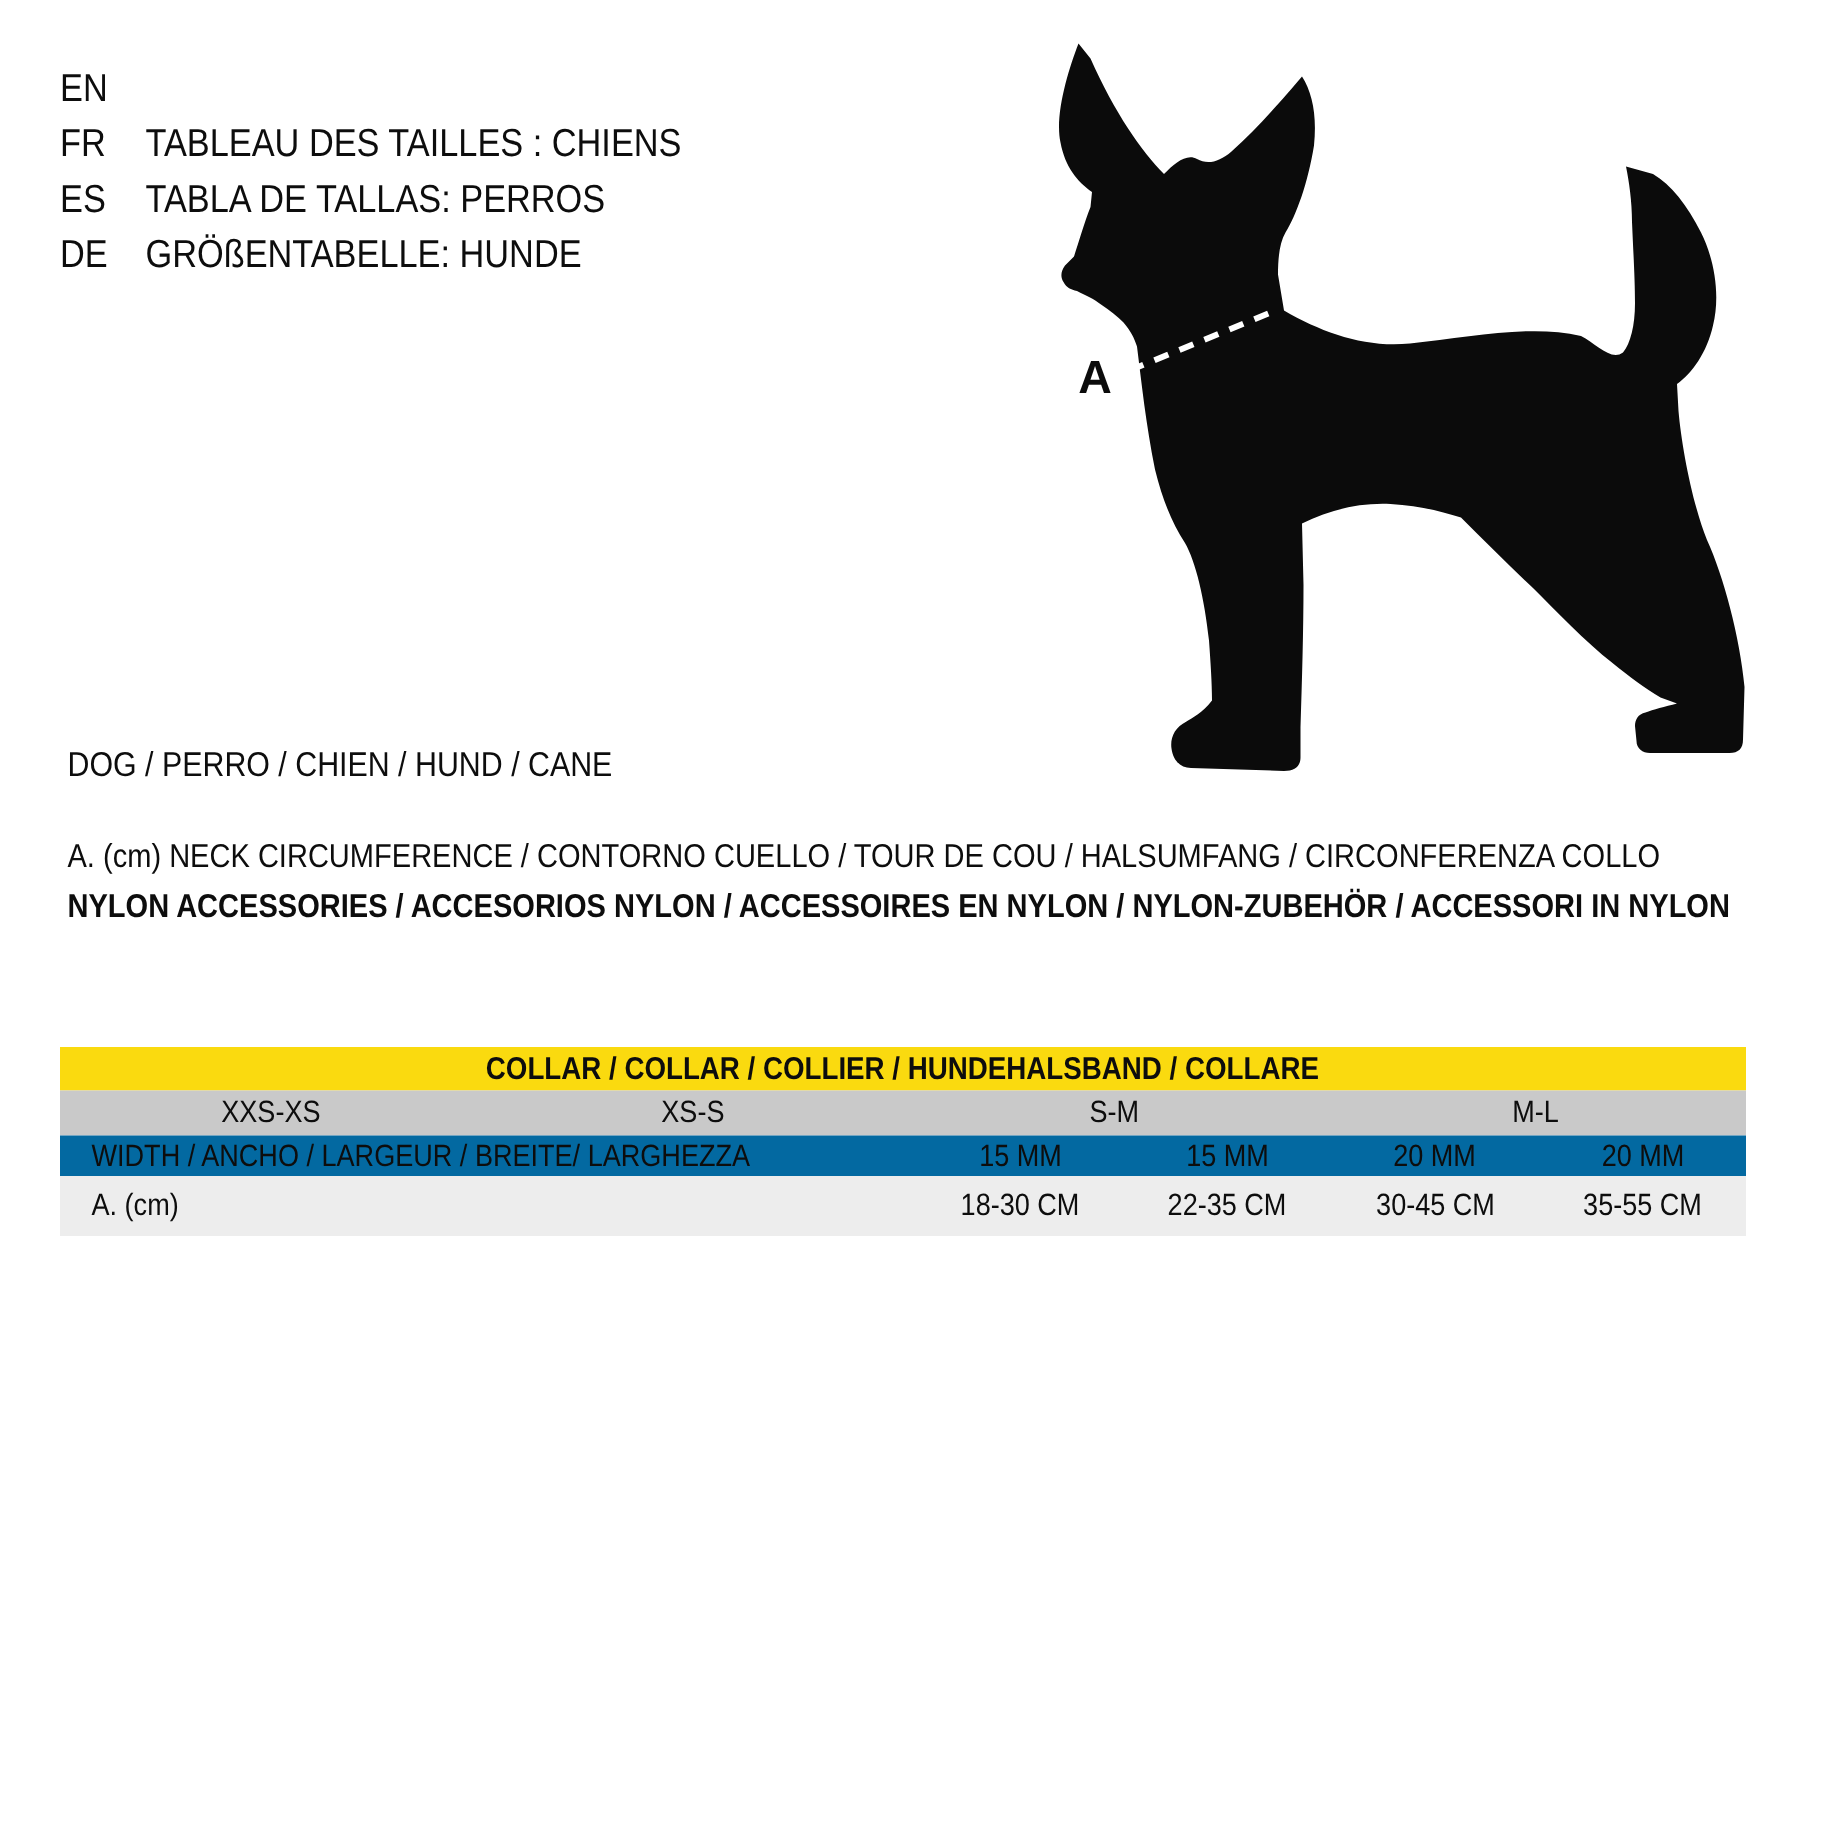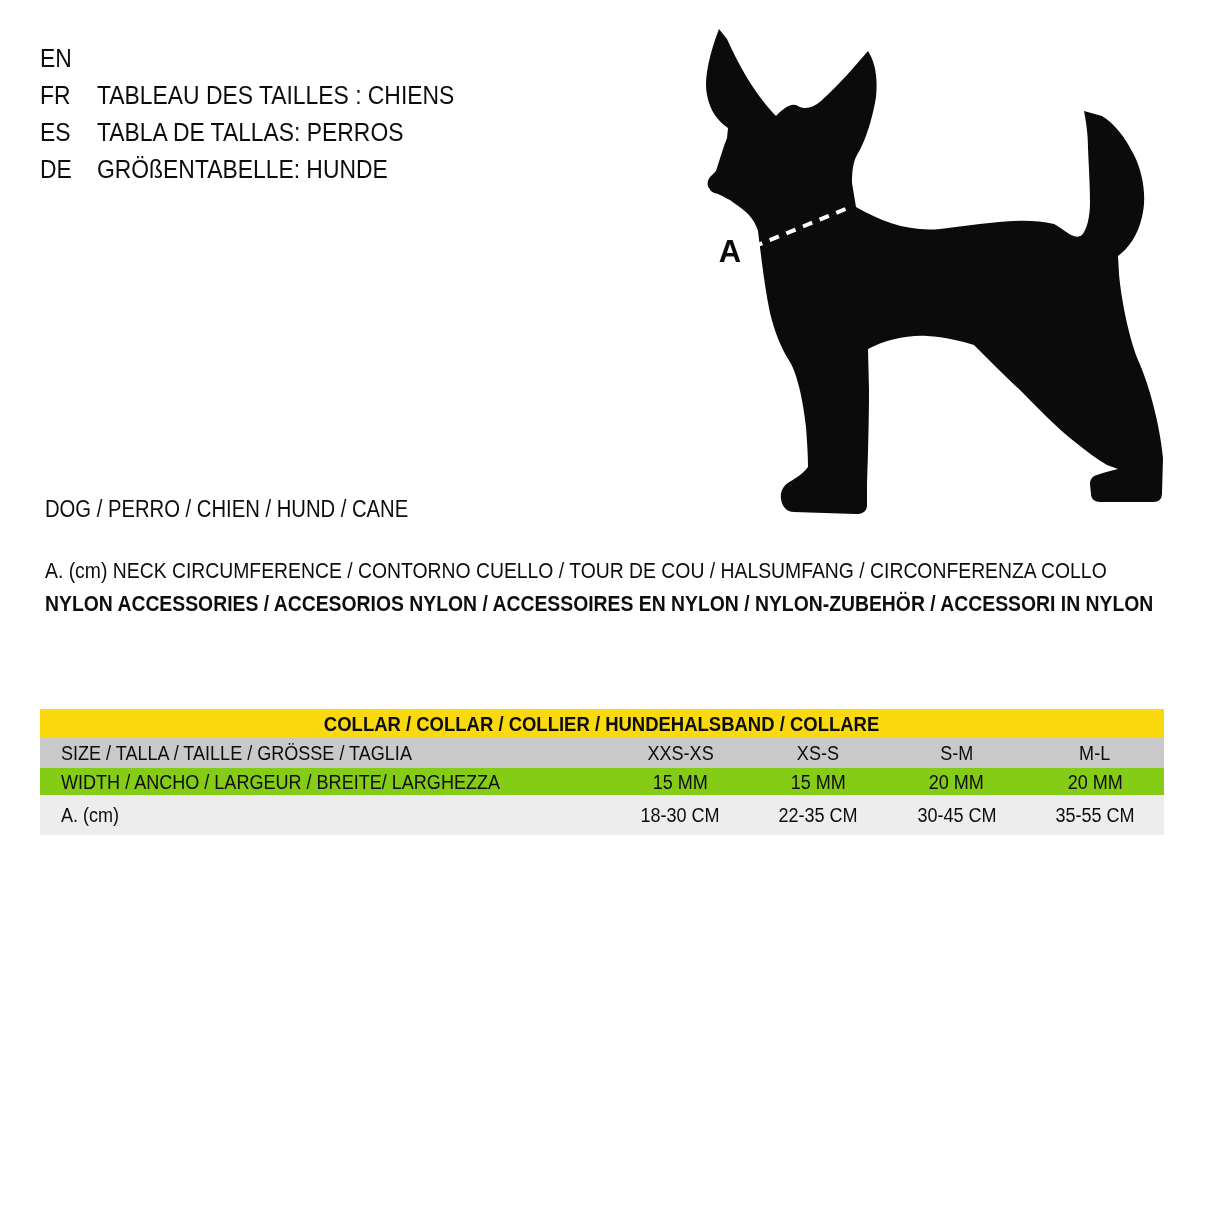--- a/index.html
+++ b/index.html
@@ -20,29 +20,29 @@
 
   
   .dog-figure { position:absolute; left:690px; top:15px; width:490px; height:505px; }
 
   
   .dog-caption   { position:absolute; left:45px; top:496px;  font-size:23px; }
   .measure-note  { position:absolute; left:45px; top:558px;  font-size:22px; }
   .material-note { position:absolute; left:45px; top:591px;  font-size:22px; font-weight:bold; }
 
   
-  .size-table { position:absolute; left:40px; top:698px; width:1124px;margin-top:11px; }
+  .size-table { position:absolute; left:40px; top:698px; width:1124px; }
   .t-header {
     height:29px; background:var(--accent_yellow,#fada0f);
     display:flex; align-items:center; justify-content:center;
     font-weight:bold; font-size:21px;
   }
   .t-row  { display:flex; align-items:stretch; font-size:20.5px; }
   .row-0  { background:var(--row_gray,#c9c9c9); height:30px; }
-  .row-1  { background:#84cc16; height:27px; }
+  .row-1  { background:#0369a1; height:27px; }
   .row-2  { background:var(--row_light_gray,#ededed); height:40px; }
   .t-label { width:550px; flex:0 0 550px; padding-left:21px; display:flex; align-items:center; }
   .t-cell  { width:143.5px; flex:1 1 143.5px; display:flex; align-items:center; justify-content:center; }
 </style>
 </head>
 <body>
 
 <div class="lang-list">
   <div class="lang-row">
     <span class="lang-code"><span class="cond">EN</span></span>
@@ -134,23 +134,20 @@
 <div class="material-note">
   <span class="cond">NYLON ACCESSORIES / ACCESORIOS NYLON / ACCESSOIRES EN NYLON / NYLON-ZUBEHÖR / ACCESSORI IN NYLON</span>
 </div>
 
 <div class="size-table">
   <div class="t-header">
     <span class="cond-c">COLLAR / COLLAR / COLLIER / HUNDEHALSBAND / COLLARE</span>
   </div>
 
   <div class="t-row row-0">
-    <div class="t-label">
-        <span class="cond">SIZE / TALLA / TAILLE / GRÖSSE / TAGLIA</span>
-      </div>
     <div class="t-cell">
         <span class="cond-c">XXS-XS</span>
       </div>
     <div class="t-cell">
         <span class="cond-c">XS-S</span>
       </div>
     <div class="t-cell">
         <span class="cond-c">S-M</span>
       </div>
     <div class="t-cell">

